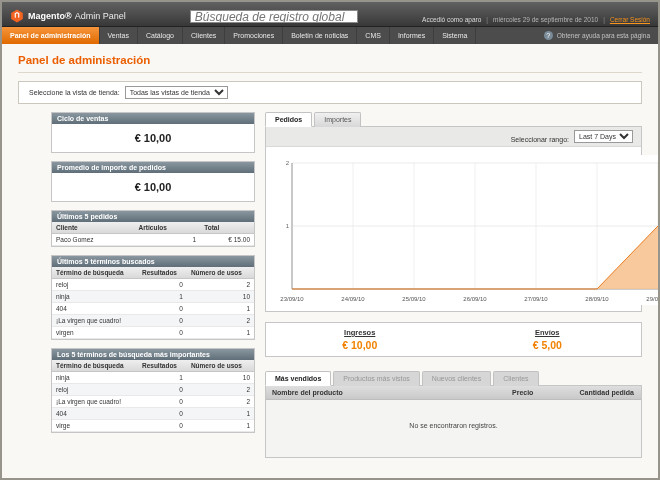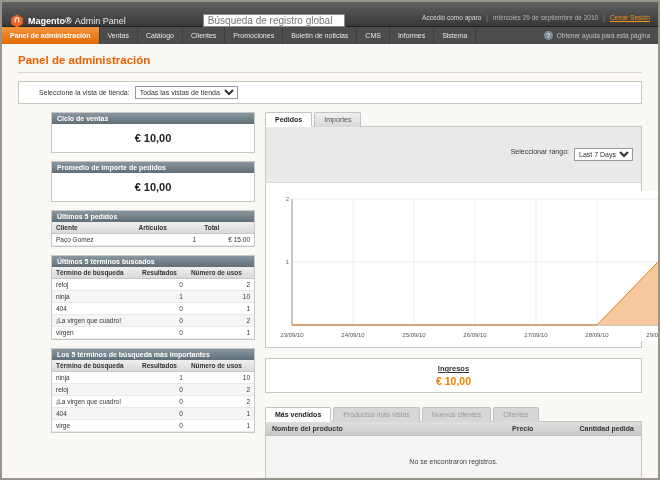--- a/index.html
+++ b/index.html
@@ -2,49 +2,49 @@
 <html><head>
 <meta charset="utf-8">
 <style>
   * { margin:0; padding:0; box-sizing:border-box; }
   body { background:#e8e6df; font-family:"Liberation Sans", sans-serif; }
   .viewport { width:660px; height:480px; border:2px solid #97948c; background:#f9f8f4;
               overflow:hidden; display:flex; flex-direction:column; }
 
   
   .topbar { height:25px; flex:0 0 auto; background:linear-gradient(180deg,#616161,#383838);
-            border-bottom:1px solid #222; display:flex; align-items:flex-start; padding:12px 8px; gap:8px; }
+            border-bottom:1px solid #222; display:flex; align-items:flex-end; padding:3px 8px; gap:8px; }
   .logo { display:flex; align-items:center; gap:4px; }
   .logo-text { color:#fff; font-size:9px; white-space:nowrap; }
   .logo-brand { font-weight:bold; }
   .logo-suffix { font-weight:normal; color:#e9e9e9; margin-left:3px; }
   .search-wrap { flex:1; display:flex; justify-content:center; }
-  .search-input { width:142px; height:13px; font-size:10px; padding:1px 4px;
-                  border:1px solid #8a8a8a; background:#fff; color:#555; }
+  .search-input { width:168px; height:13px; font-size:12px; padding:1px 4px;
+                  border:1px solid #8a8a8a; background:#fff; color:#555;font-style:italic; }
   .account { display:flex; align-items:center; gap:5px; font-size:6.5px; color:#dcdcdc; white-space:nowrap; }
   .account .sep { color:#8a8a8a; }
   .date-text { color:#b5b5b5; }
   .logout { color:#f7941d; text-decoration:underline; cursor:pointer; }
 
   
   .navbar { height:17px; flex:0 0 auto; background:#4c4c4c; display:flex;
             align-items:stretch; justify-content:space-between; }
   .nav-items { display:flex; }
   .nav-item { font-size:7px; color:#e8e8e8; padding:0 8px; line-height:17px;
               border-right:1px solid #3e3e3e; cursor:pointer; text-decoration:none; white-space:nowrap; }
   .nav-item.active { background:linear-gradient(180deg,#f6953c,#e06a00); color:#fff; font-weight:bold; }
   .nav-help { display:flex; align-items:center; gap:4px; font-size:6.5px; color:#c2c2c2; padding-right:8px; cursor:pointer; }
   .help-icon { width:9px; height:9px; border-radius:50%; background:#7a8c99; color:#fff;
                font-size:7px; line-height:9px; text-align:center; display:inline-block; }
 
   
   .page { flex:1; padding:6px 16px 10px; overflow:hidden; }
   .page-title { color:#eb5e00; font-size:11.5px; font-weight:bold; margin:4px 0 6px; }
   .title-rule { border-bottom:1px solid #ddd8cc; margin-bottom:8px; }
-  .store-view { background:#fff; border:1px solid #ccc8bd; padding:4px 20px; font-size:7px; color:#333;
+  .store-view { background:#fff; border:1px solid #ccc8bd; padding:4px 10px; font-size:7px; color:#333;
                 margin-bottom:8px; display:flex; align-items:center; gap:5px; }
   select { font-size:7px; height:13px; border:1px solid #999; background:#fff; color:#333; }
 
   .columns { display:flex; gap:10px; align-items:flex-start;margin-left:33px; }
   .col-left { width:204px; flex:0 0 auto; }
   .col-right { flex:1; min-width:0; }
 
   
   .card { border:1px solid #c6c6c6; background:#fff; margin-bottom:8px; }
   .card-header { background:linear-gradient(180deg,#8a97a0,#5f6e78); color:#fff; font-size:7px;
@@ -59,22 +59,22 @@
 
   
   .tab-row { display:flex; gap:2px; position:relative; z-index:2; }
   .tab { font-size:7px; color:#555; padding:3px 9px; border:1px solid #c2c2c2; border-bottom:none;
          background:linear-gradient(180deg,#f0f0f0,#d7d7d7); border-radius:2px 2px 0 0;
          cursor:pointer; margin-bottom:-1px; white-space:nowrap; }
   .tab.active { background:#fff; font-weight:bold; color:#222; border-bottom:1px solid #fff; }
   .bottom-tabs .tab:not(.active) { background:#d6d6d6; color:#979797; }
 
   .dash-panel { border:1px solid #c6c6c6; background:#fff; position:relative; z-index:1; }
-  .range-bar { background:#e9e9e7; border-bottom:1px solid #d9d9d7; padding:21px 8px; display:flex;
-               justify-content:flex-end; align-items:flex-start; gap:5px; font-size:7px; color:#333; }
+  .range-bar { background:#e9e9e7; border-bottom:1px solid #d9d9d7; padding:3px 8px; display:flex;
+               justify-content:flex-end; align-items:flex-end; gap:5px; font-size:7px; color:#333; }
   .chart-wrap { padding:8px 10px 2px; }
   svg text { font-family:"Liberation Sans", sans-serif; }
 
   .totals { display:flex; border:1px solid #c6c6c6; background:#fff; margin-top:10px; padding:5px 0; }
   .total { flex:1; text-align:center; }
   .total-label { font-size:7.5px; font-weight:bold; color:#333;text-decoration:underline; }
   .total-value { font-size:10.5px; font-weight:bold; color:#f18200; margin-top:2px; }
 
   .bottom-tabs { margin-top:14px; }
   .products-panel { border:1px solid #c6c6c6; background:#fff; position:relative; z-index:1; }
@@ -321,20 +321,24 @@
         </div>
 
         <div class="totals">
 
             <div class="total">
               <div class="total-label">Ingresos</div>
               <div class="total-value">€ 10,00</div>
             </div>
 
 
+            <div class="total">
+              <div class="total-label">Envíos</div>
+              <div class="total-value">€ 5,00</div>
+            </div>
 
           </div>
 
         <div class="tab-row bottom-tabs">
 
             <div class="tab active">Más vendidos</div>
 
             <div class="tab">Productos más vistos</div>
 
             <div class="tab">Nuevos clientes</div>

